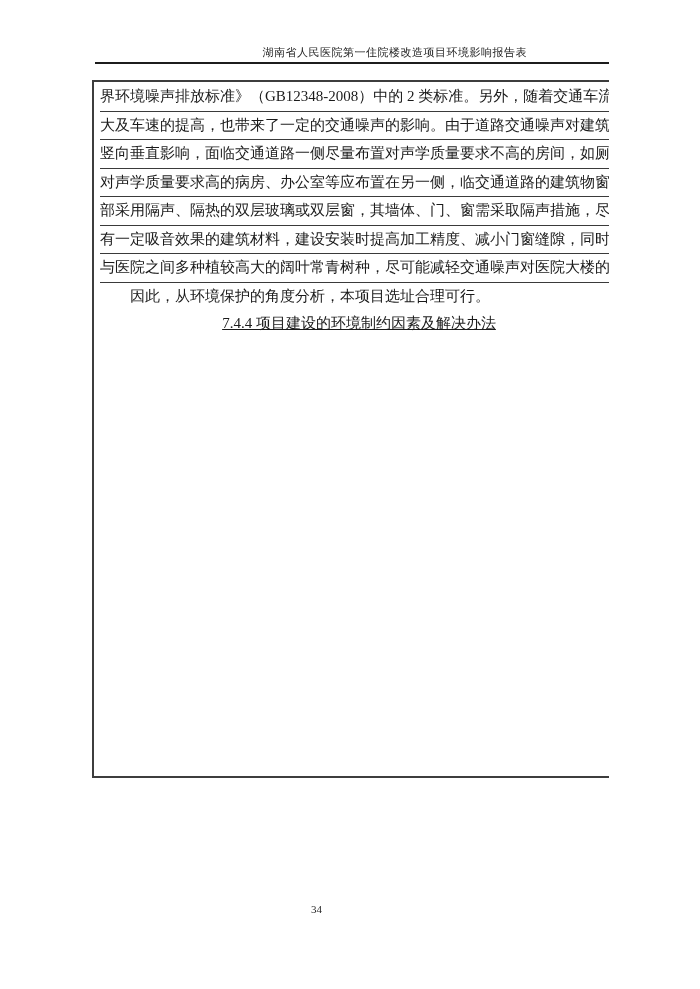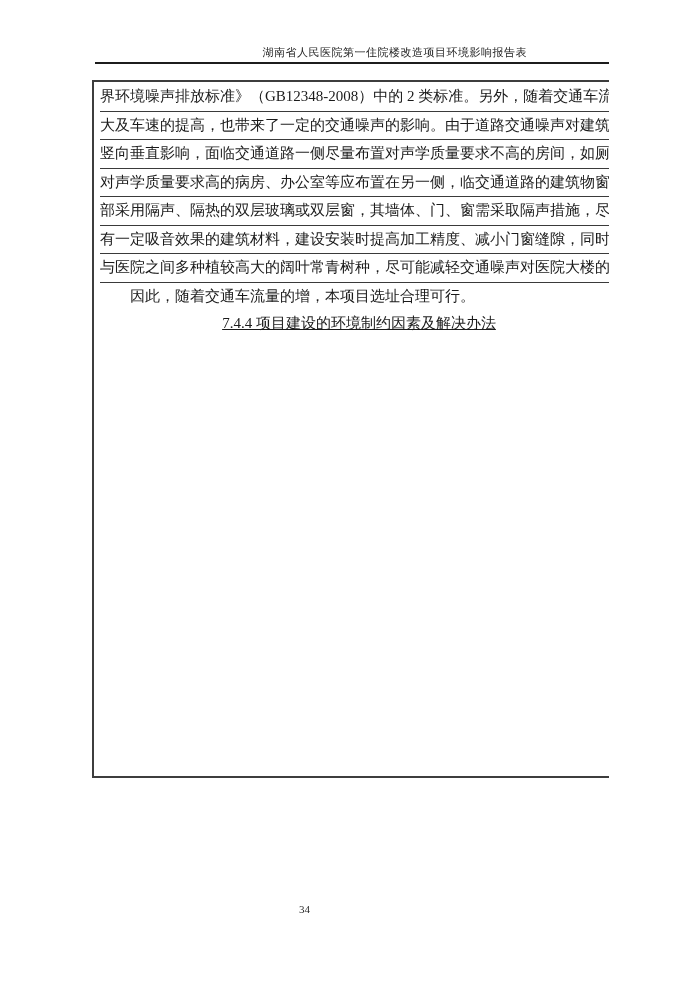--- a/index.html
+++ b/index.html
@@ -59,21 +59,21 @@
     text-align: justify;
   }
   .heading {
     text-indent: 0;
     text-align: center;
     text-decoration: underline;
   }
   .page-number {
     position: absolute;
     top: 903px;
-    left: 0;
+    left: 12px;
     width: 100%;
     text-align: center;
     font-size: 11px;
     color: #2a2a2a;
   }
 </style>
 </head>
 <body>
 
 <div class="page">
@@ -85,21 +85,21 @@
   <div class="content-box">
     <div class="text-area">
       <div class="uline">界环境噪声排放标准》（GB12348-2008）中的 2 类标准。另外，随着交通车流量的增</div>
       <div class="uline">大及车速的提高，也带来了一定的交通噪声的影响。由于道路交通噪声对建筑影响是</div>
       <div class="uline">竖向垂直影响，面临交通道路一侧尽量布置对声学质量要求不高的房间，如厕所等，</div>
       <div class="uline">对声学质量要求高的病房、办公室等应布置在另一侧，临交通道路的建筑物窗户应全</div>
       <div class="uline">部采用隔声、隔热的双层玻璃或双层窗，其墙体、门、窗需采取隔声措施，尽量选用</div>
       <div class="uline">有一定吸音效果的建筑材料，建设安装时提高加工精度、减小门窗缝隙，同时，道路</div>
       <div class="uline">与医院之间多种植较高大的阔叶常青树种，尽可能减轻交通噪声对医院大楼的影响。</div>
 
-      <p class="para">因此，随着交通车流量的增，本项目选址合理可行。</p>
+      <p class="para">因此，从环境保护的角度分析，本项目选址合理可行。</p>
 
       <p class="heading">7.4.4 项目建设的环境制约因素及解决办法</p>
 
     </div>
   </div>
 
   <div class="page-number">34</div>
 
 </div>
 

